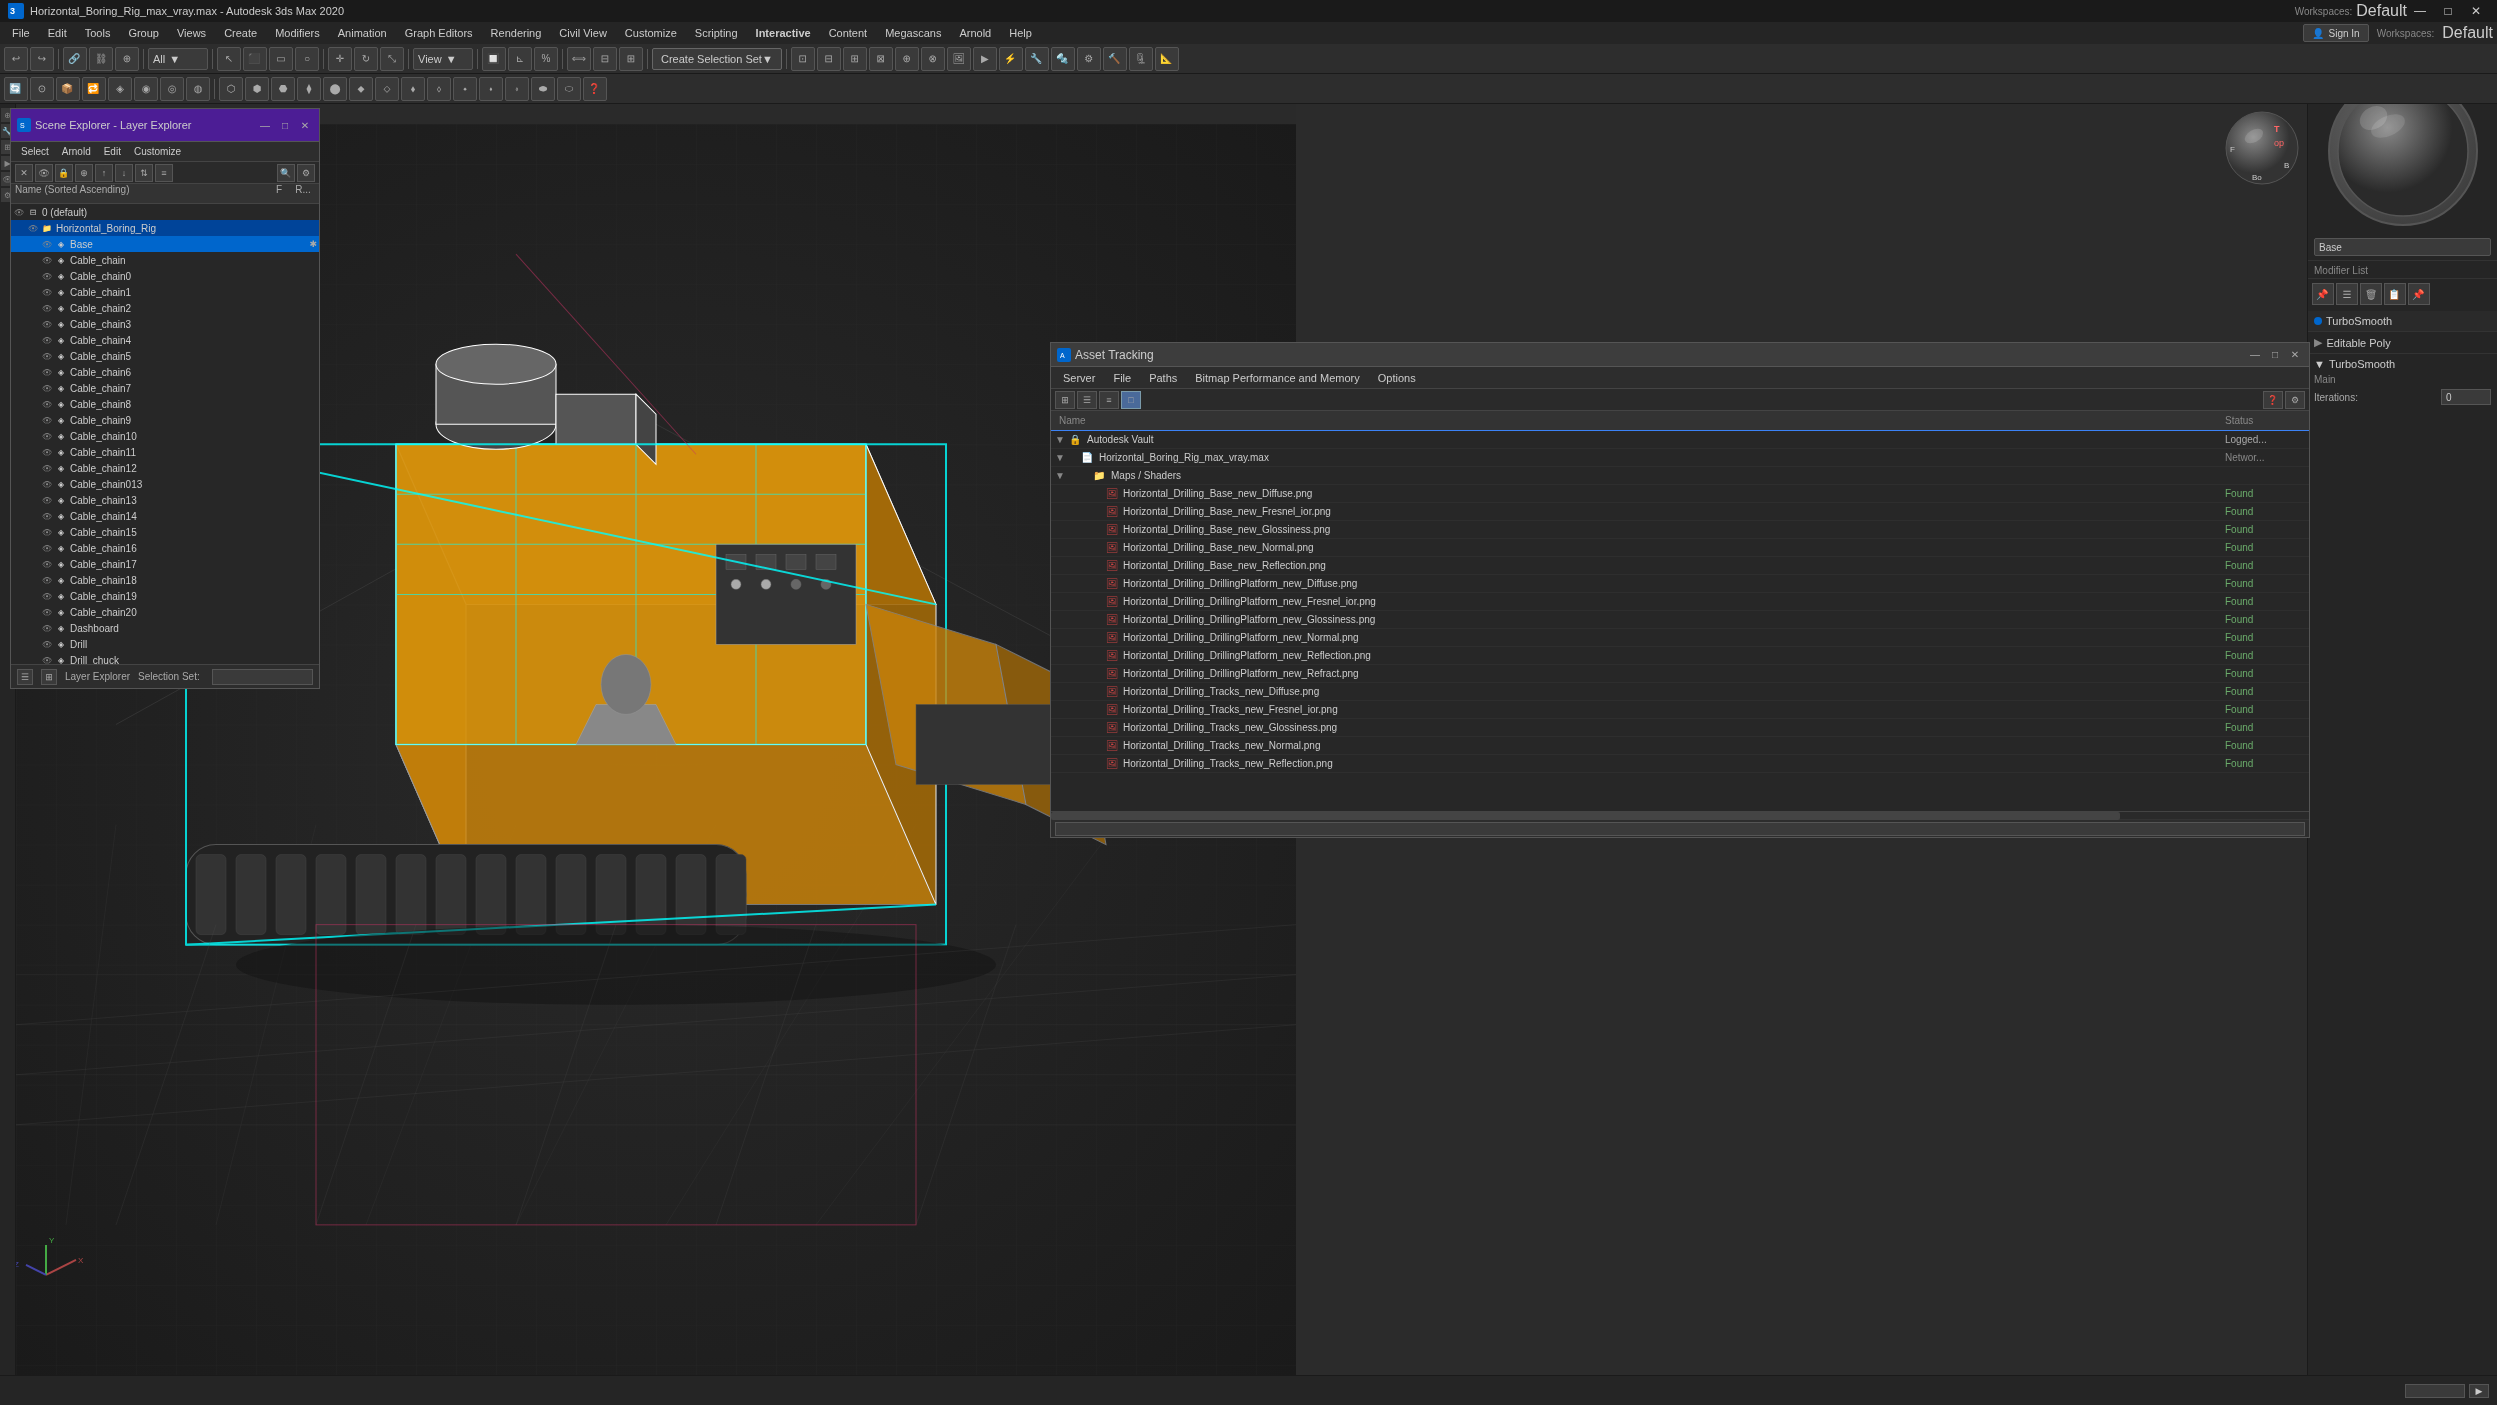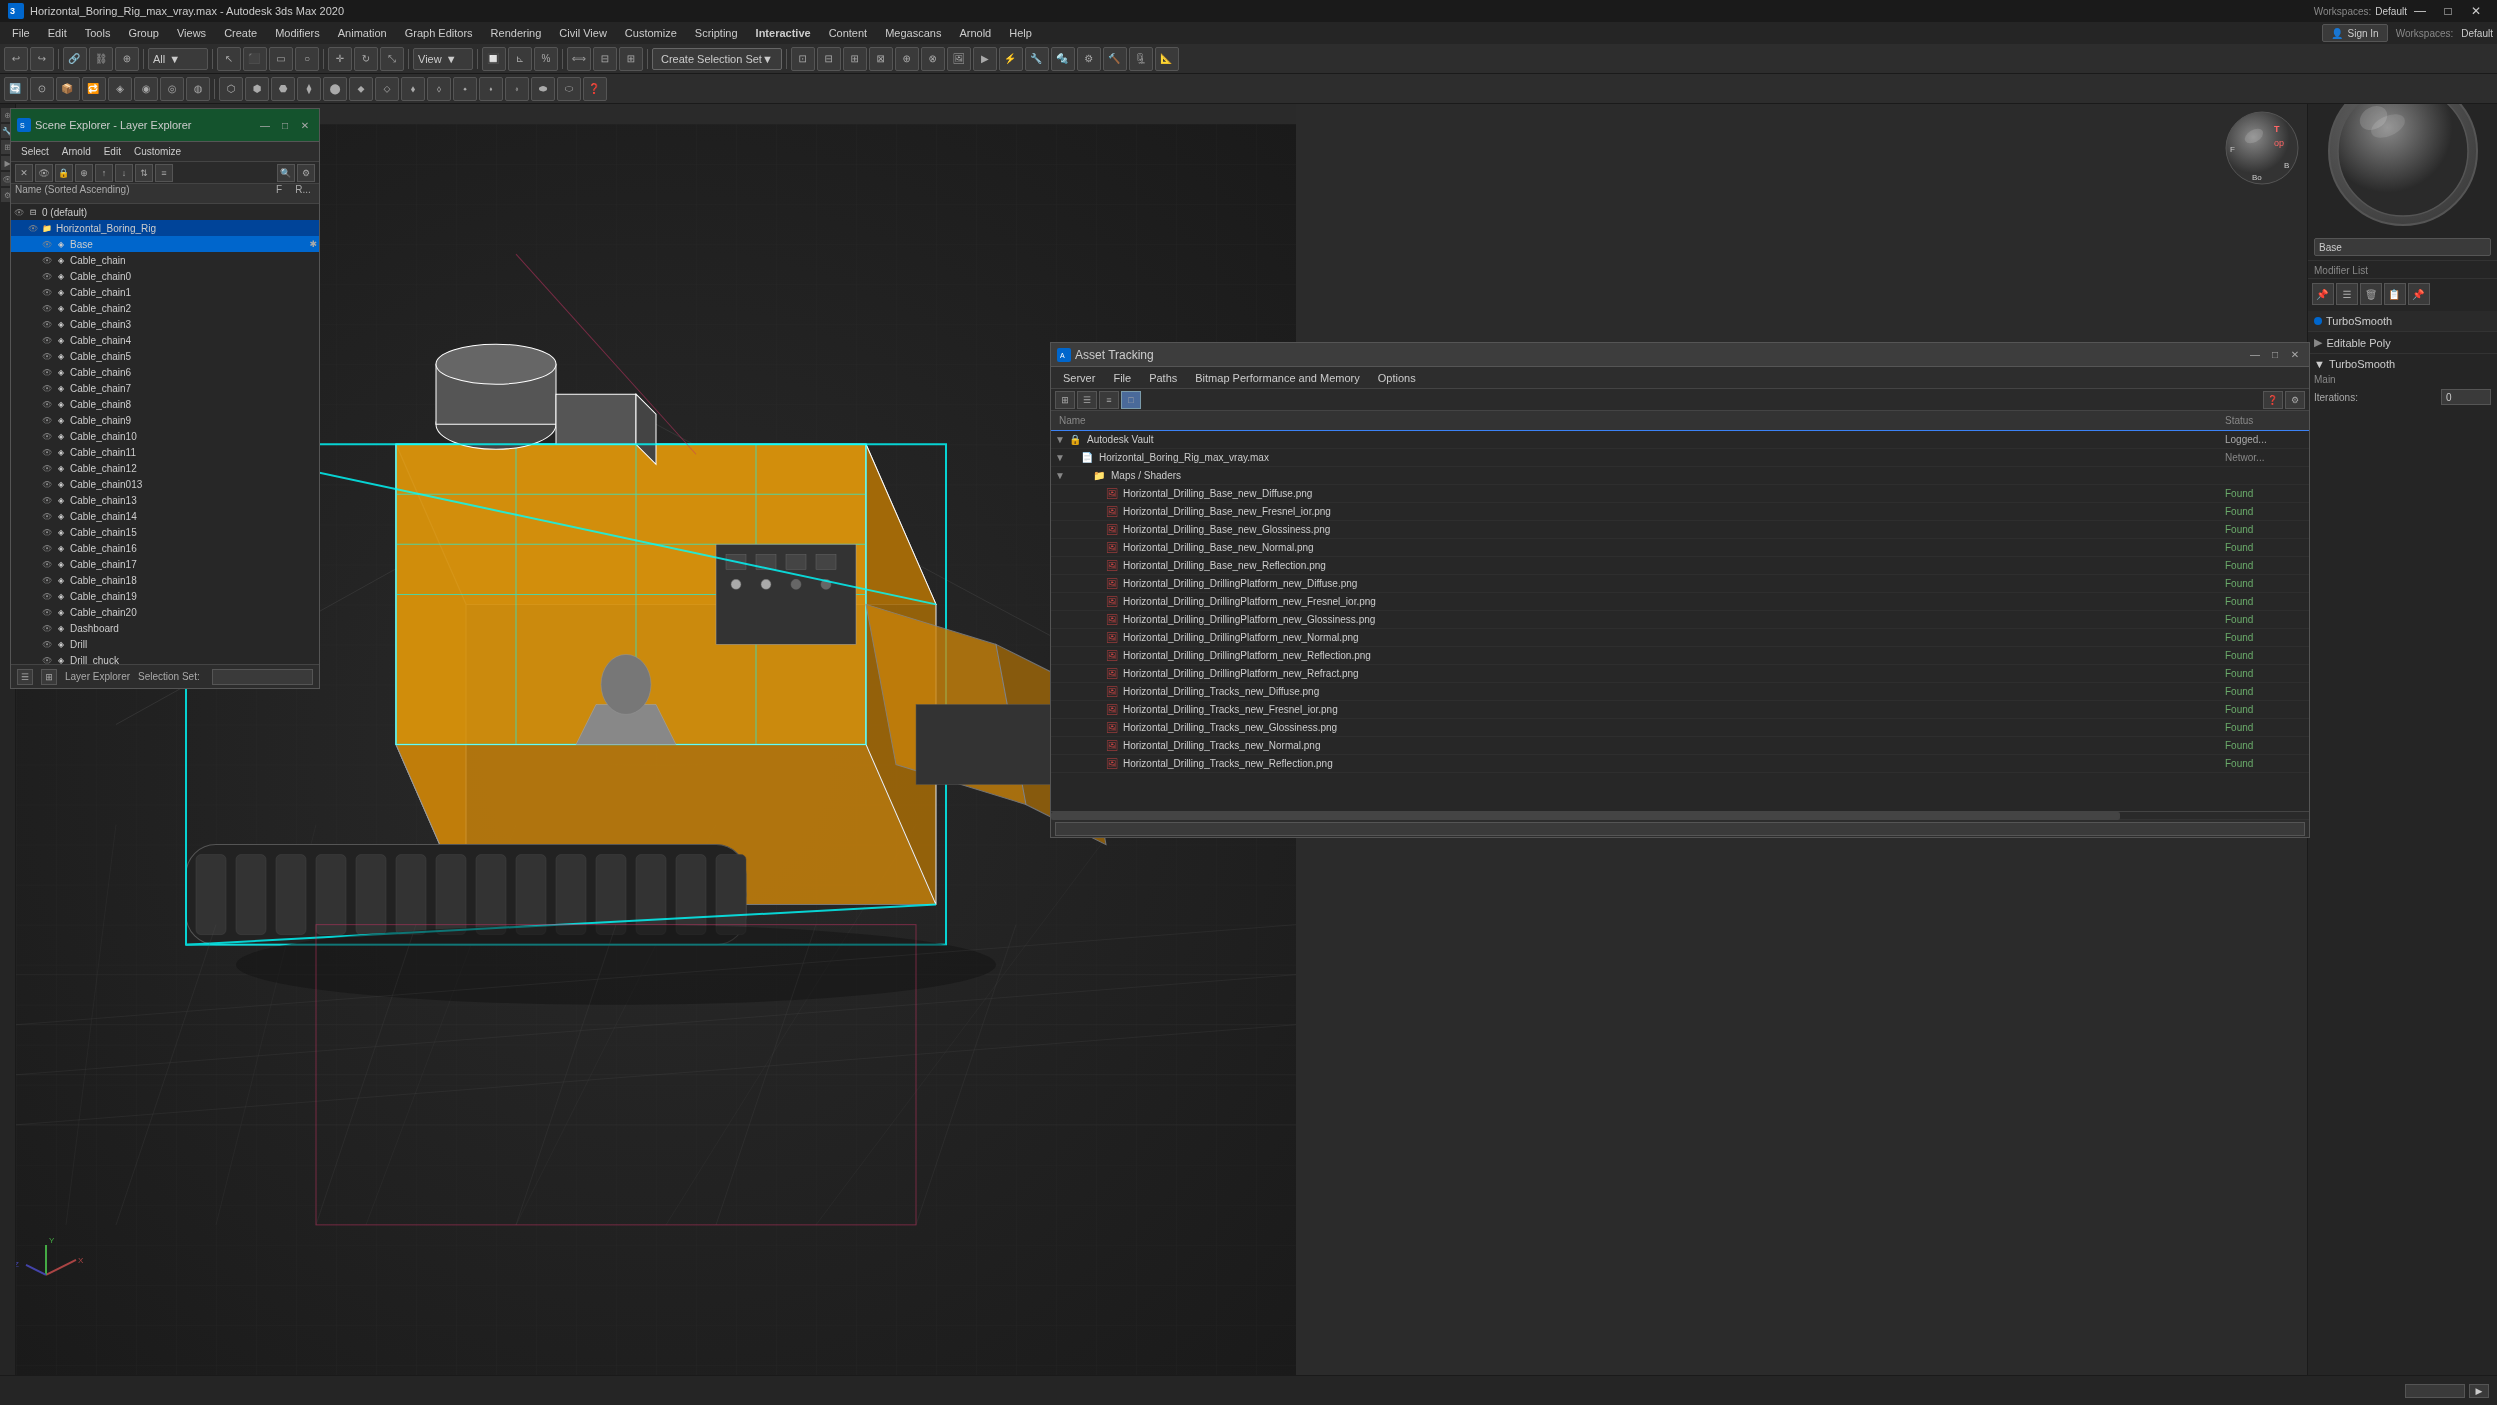--- a/index.html
+++ b/index.html
@@ -245,21 +245,21 @@
       position: absolute;
       top: 108px;
       left: 10px;
       width: 310px;
       background: #2d2d2d;
       border: 1px solid #555;
       z-index: 200;
     }
     #scene-explorer .panel-header {
       height: 32px;
-      background: #14532d;
+      background: #4c1d95;
       display: flex;
       align-items: center;
       padding: 16px 6px;
       gap: 4px;
       border-bottom: 1px solid #555;
     }
     #scene-explorer .panel-header .panel-icon {
       width: 14px;
       height: 14px;
       background: #0066cc;
@@ -650,21 +650,21 @@
       z-index: 60;
     }
 
     
     .workspaces-label {
       font-size: 10px;
       color: #888;
       margin-right: 4px;
     }
     .workspaces-value {
-      font-size: 10px;
+      font-size: 16px;
       color: #ccc;
     }
     .signin-btn {
       height: 18px;
       background: #3a3a3a;
       border: 1px solid #555;
       border-radius: 2px;
       padding: 0 8px;
       font-size: 10px;
       color: #ccc;

